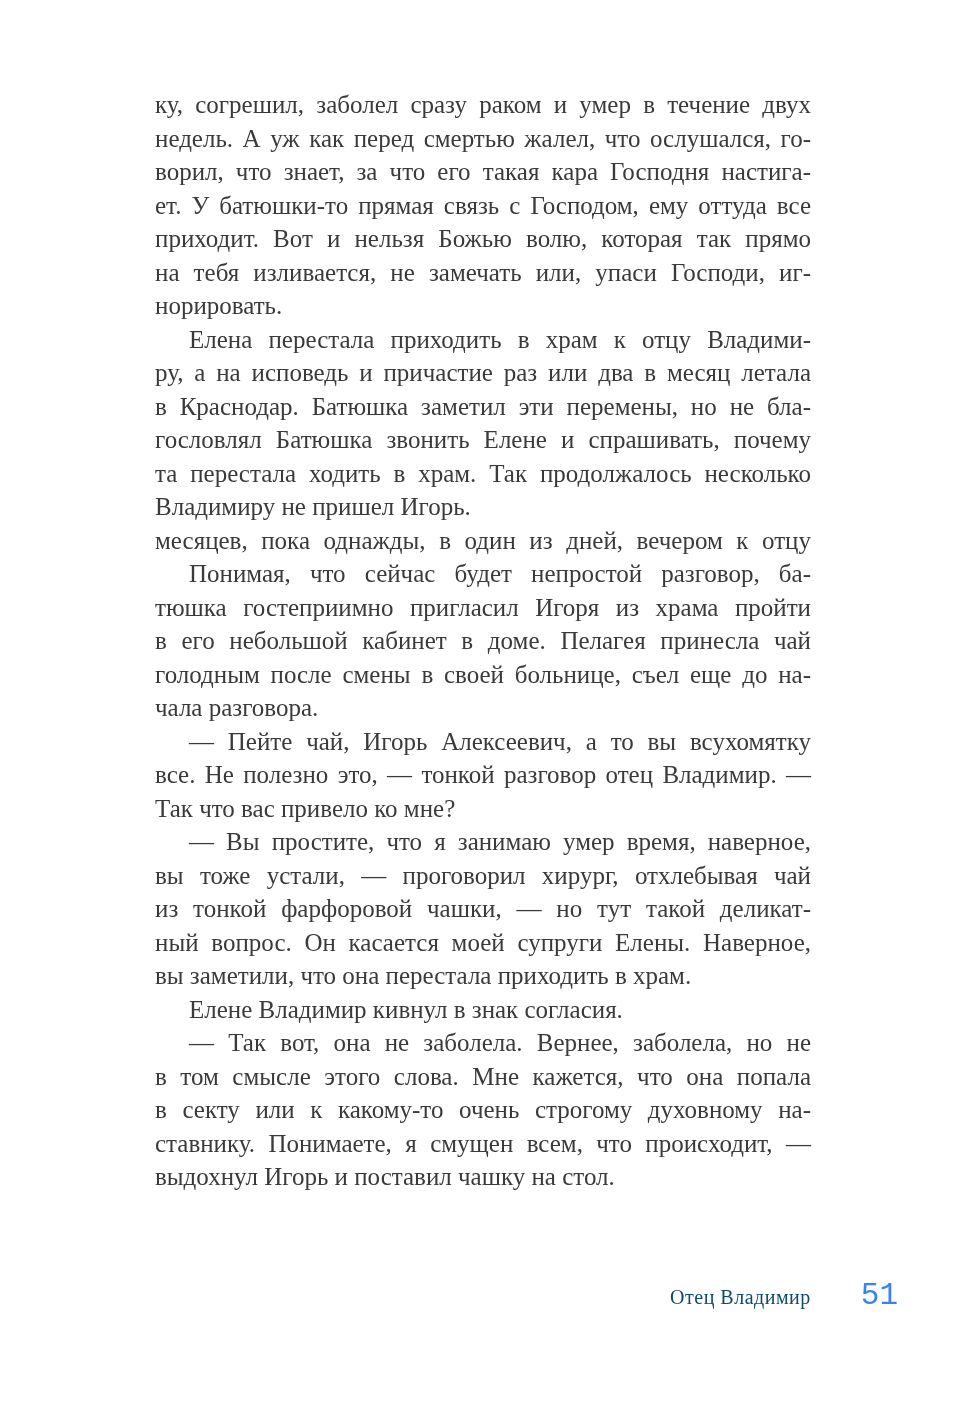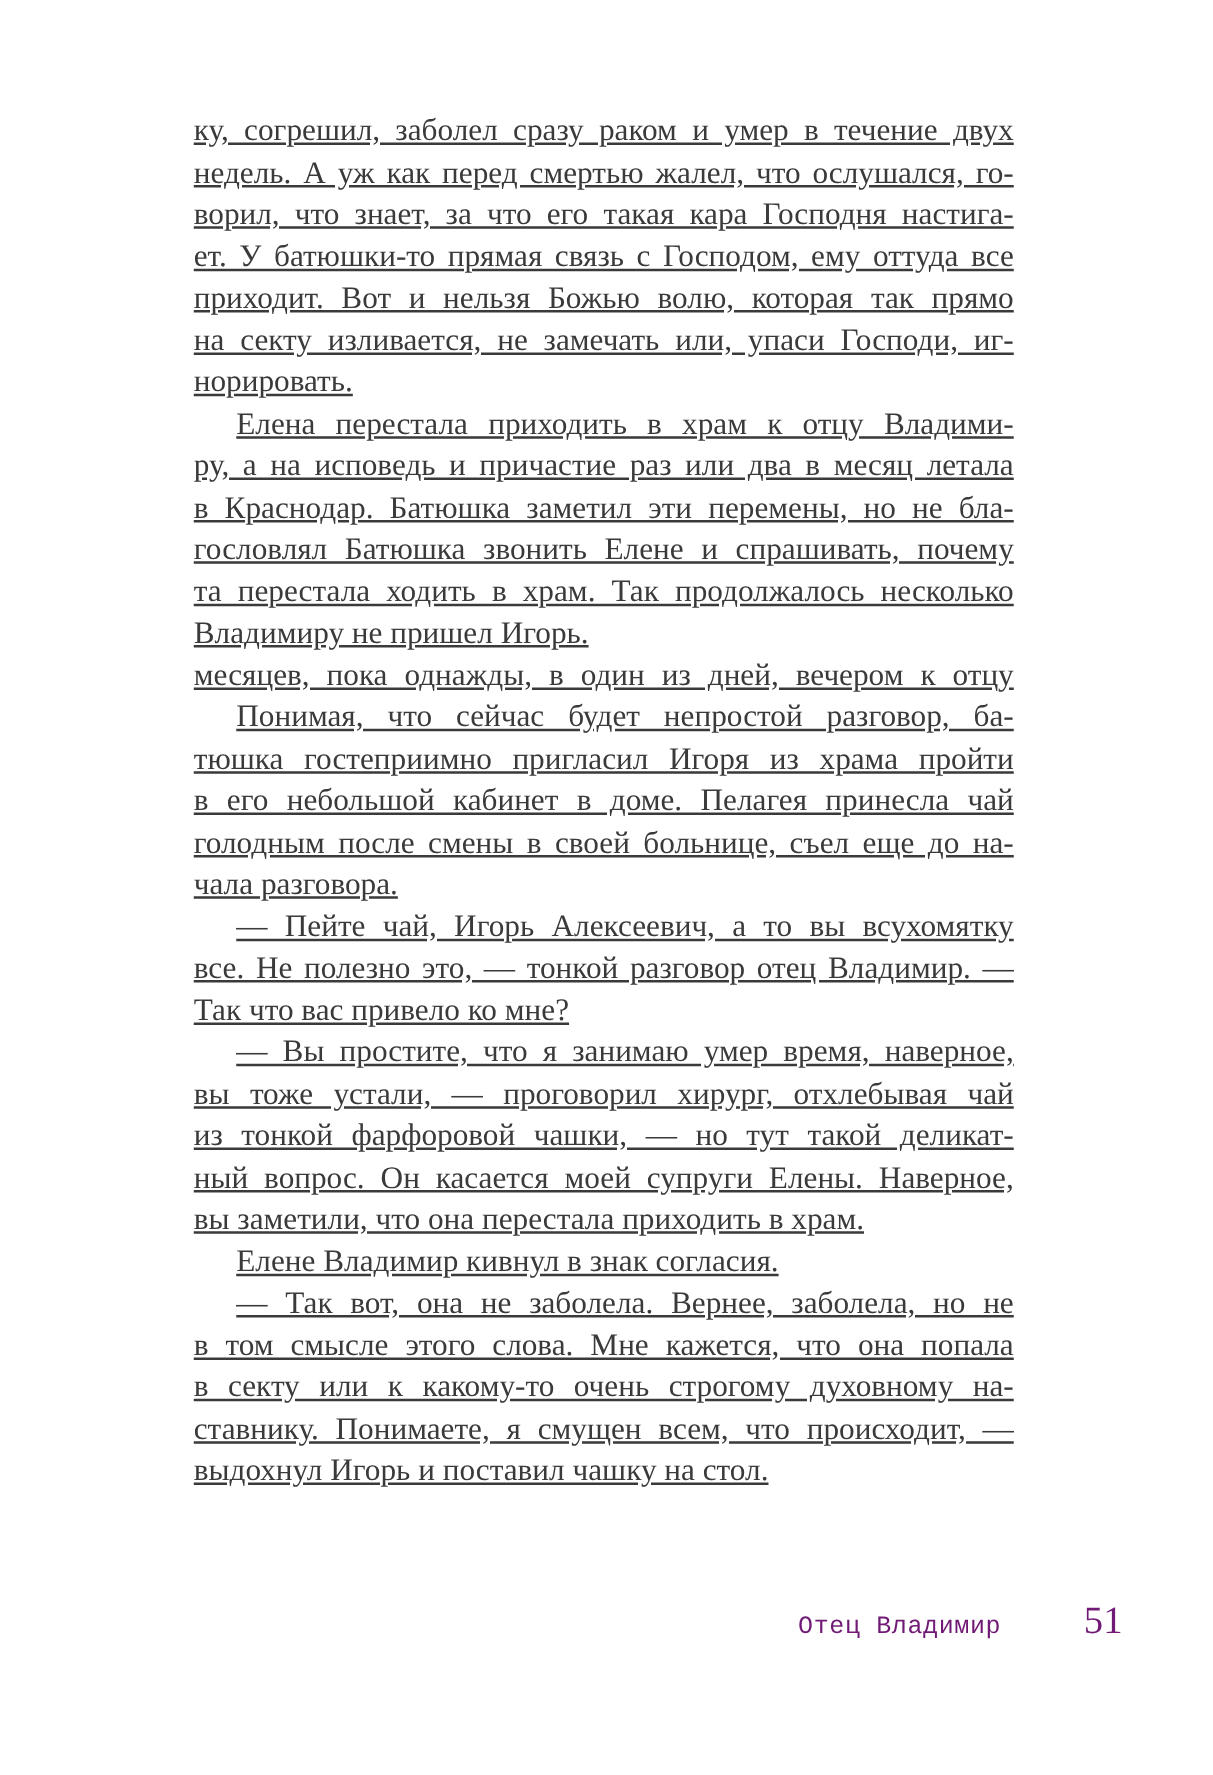--- a/index.html
+++ b/index.html
@@ -20,21 +20,20 @@
     left: 155px;
     top: 88px;
     width: 656px;
     color: #3a3a3a;
     font-size: 25px;
     line-height: 33.5px;
   }
   .paragraph {
     margin: 0;
     padding: 0;
-    text-decoration: underline;
   }
   .text-line {
     text-align: justify;
     text-align-last: justify;
   }
   .text-line.last {
     text-align-last: left;
   }
   .text-line.indent {
     padding-left: 34px;
@@ -42,45 +41,45 @@
   .footer {
     position: absolute;
     left: 155px;
     top: 1278px;
     width: 743px;
     display: flex;
     align-items: baseline;
     justify-content: flex-end;
   }
   .running-title {
-    font-family: Liberation Mono, monospace;
+    font-family: Liberation Serif, serif;
     font-size: 20px;
     letter-spacing: 0.5px;
-    color: #701a75;
+    color: #0c4a6e;
   }
   .page-number {
-    font-family: Liberation Serif, serif;
+    font-family: Liberation Mono, monospace;
     font-size: 31px;
-    color: #701a75;
-    margin-left: 66px;
+    color: #3b82f6;
+    margin-left: 50px;
   }
 </style>
 </head>
 <body>
 
 <div class="page">
 
   <div class="text-block">
       <div class="paragraph">
         <div class="text-line">ку, согрешил, заболел сразу раком и умер в течение двух</div>
         <div class="text-line">недель. А уж как перед смертью жалел, что ослушался, го-</div>
         <div class="text-line">ворил, что знает, за что его такая кара Господня настига-</div>
         <div class="text-line">ет. У батюшки-то прямая связь с Господом, ему оттуда все</div>
         <div class="text-line">приходит. Вот и нельзя Божью волю, которая так прямо</div>
-        <div class="text-line">на секту изливается, не замечать или, упаси Господи, иг-</div>
+        <div class="text-line">на тебя изливается, не замечать или, упаси Господи, иг-</div>
         <div class="text-line last">норировать.</div>
       </div>
       <div class="paragraph">
         <div class="text-line indent">Елена перестала приходить в храм к отцу Владими-</div>
         <div class="text-line">ру, а на исповедь и причастие раз или два в месяц летала</div>
         <div class="text-line">в Краснодар. Батюшка заметил эти перемены, но не бла-</div>
         <div class="text-line">гословлял Батюшка звонить Елене и спрашивать, почему</div>
         <div class="text-line">та перестала ходить в храм. Так продолжалось несколько</div>
         <div class="text-line last">Владимиру не пришел Игорь.</div>
         <div class="text-line">месяцев, пока однажды, в один из дней, вечером к отцу</div>

